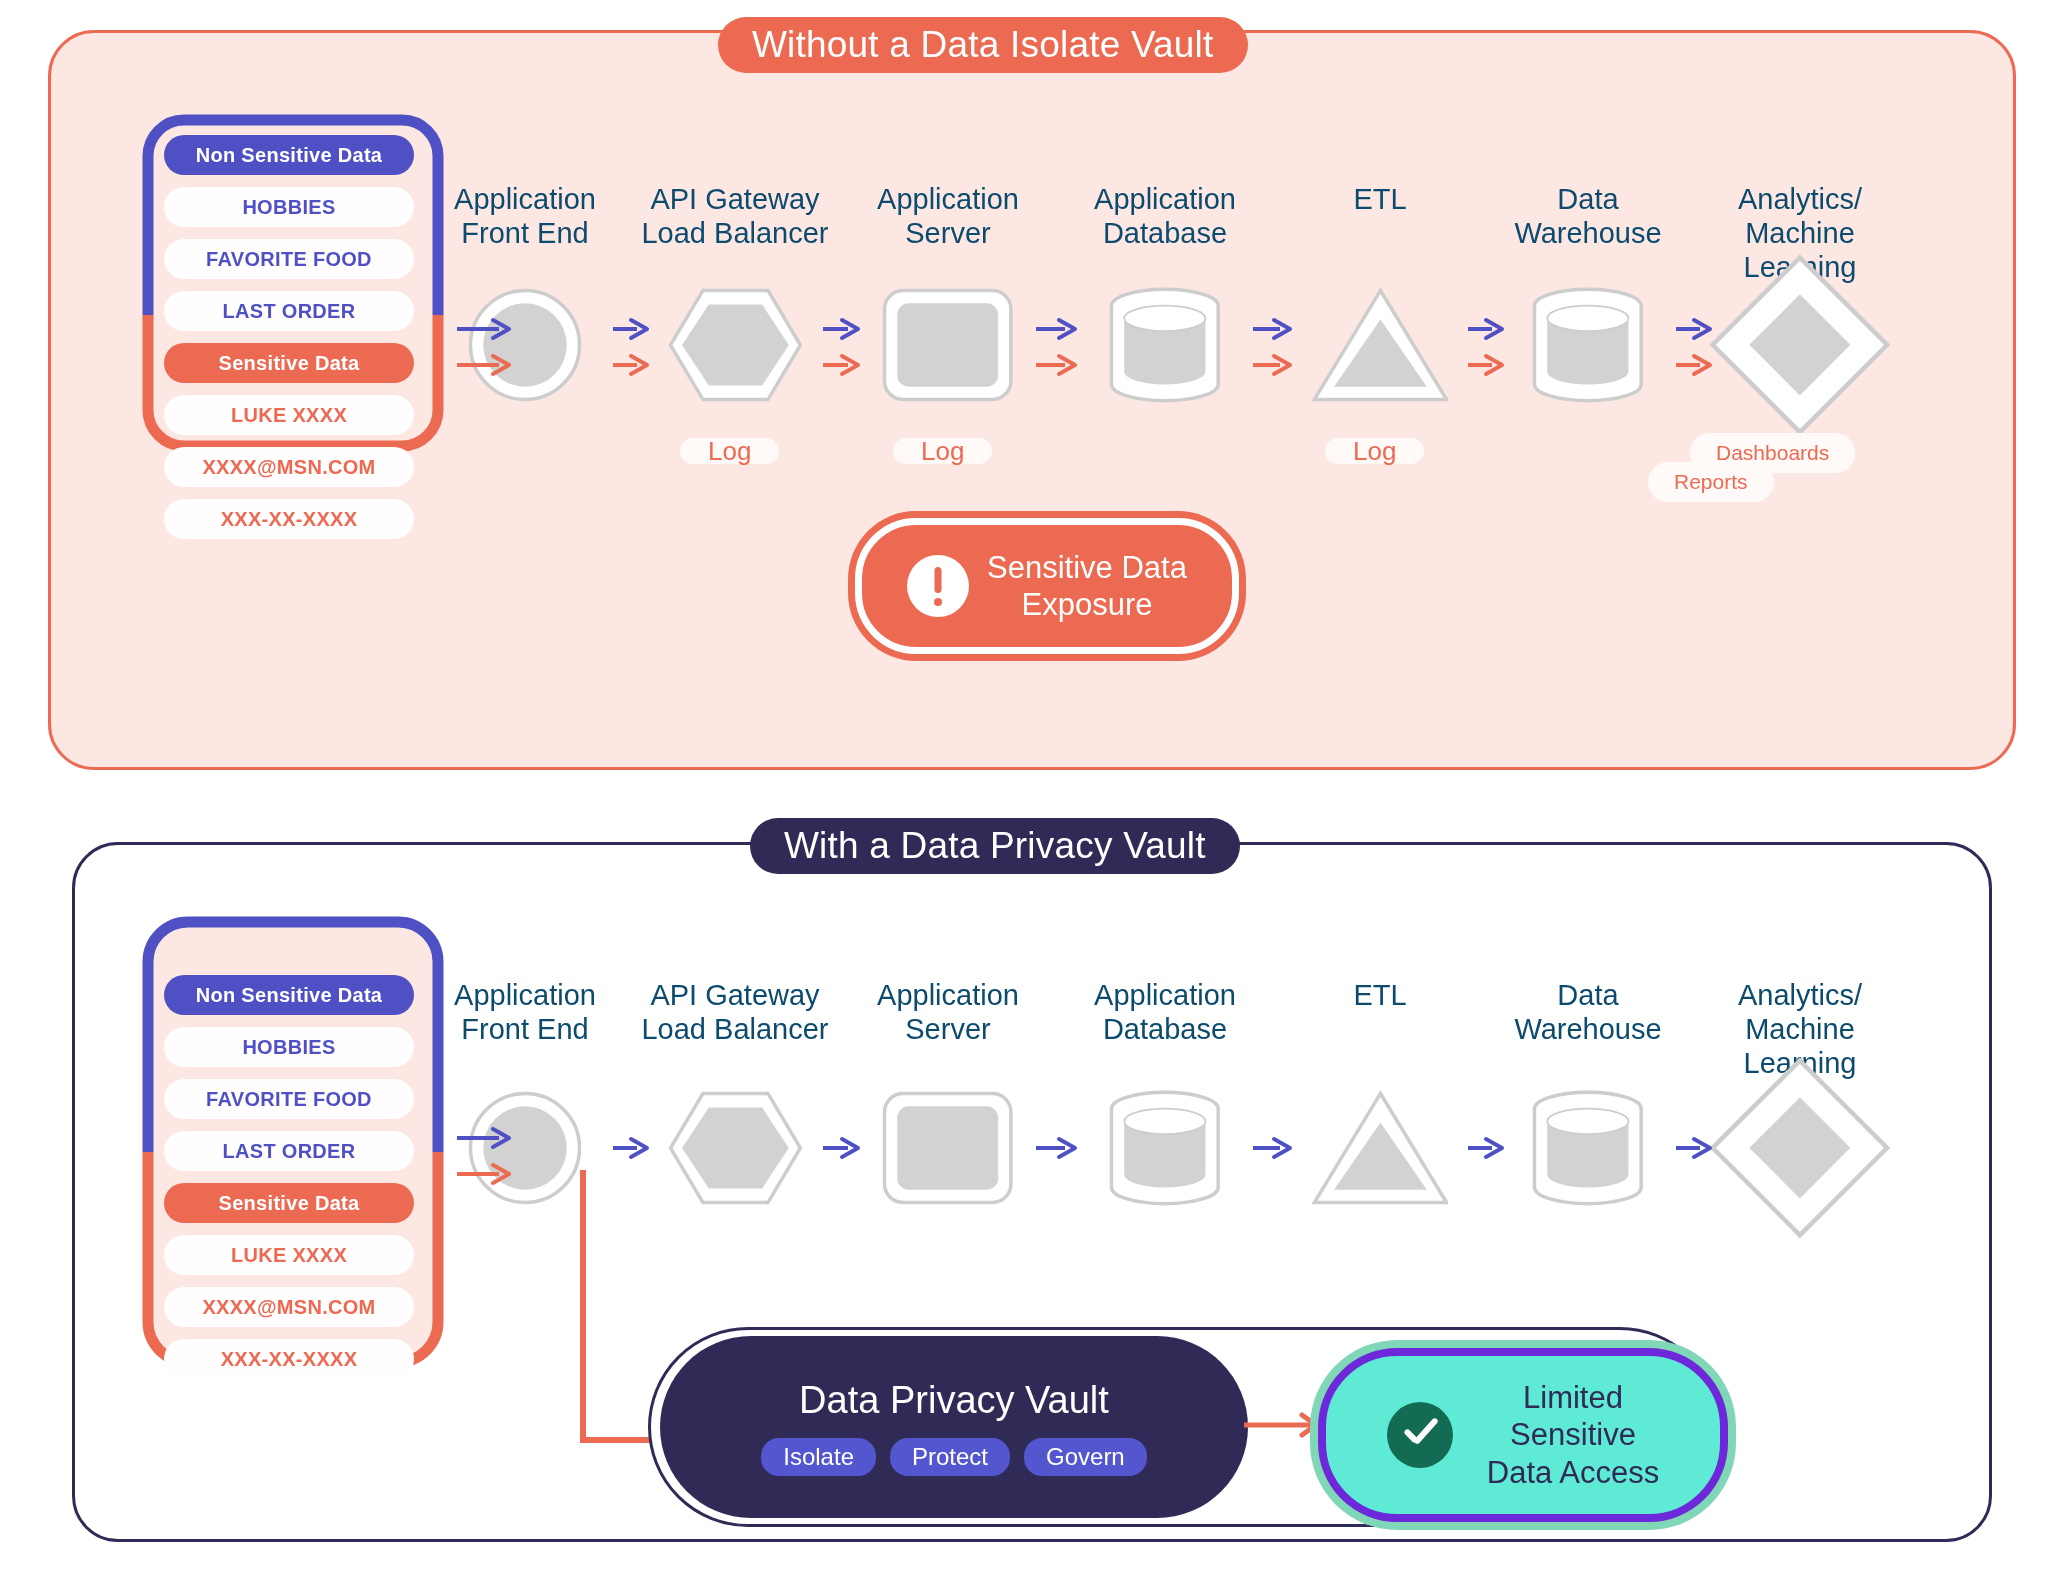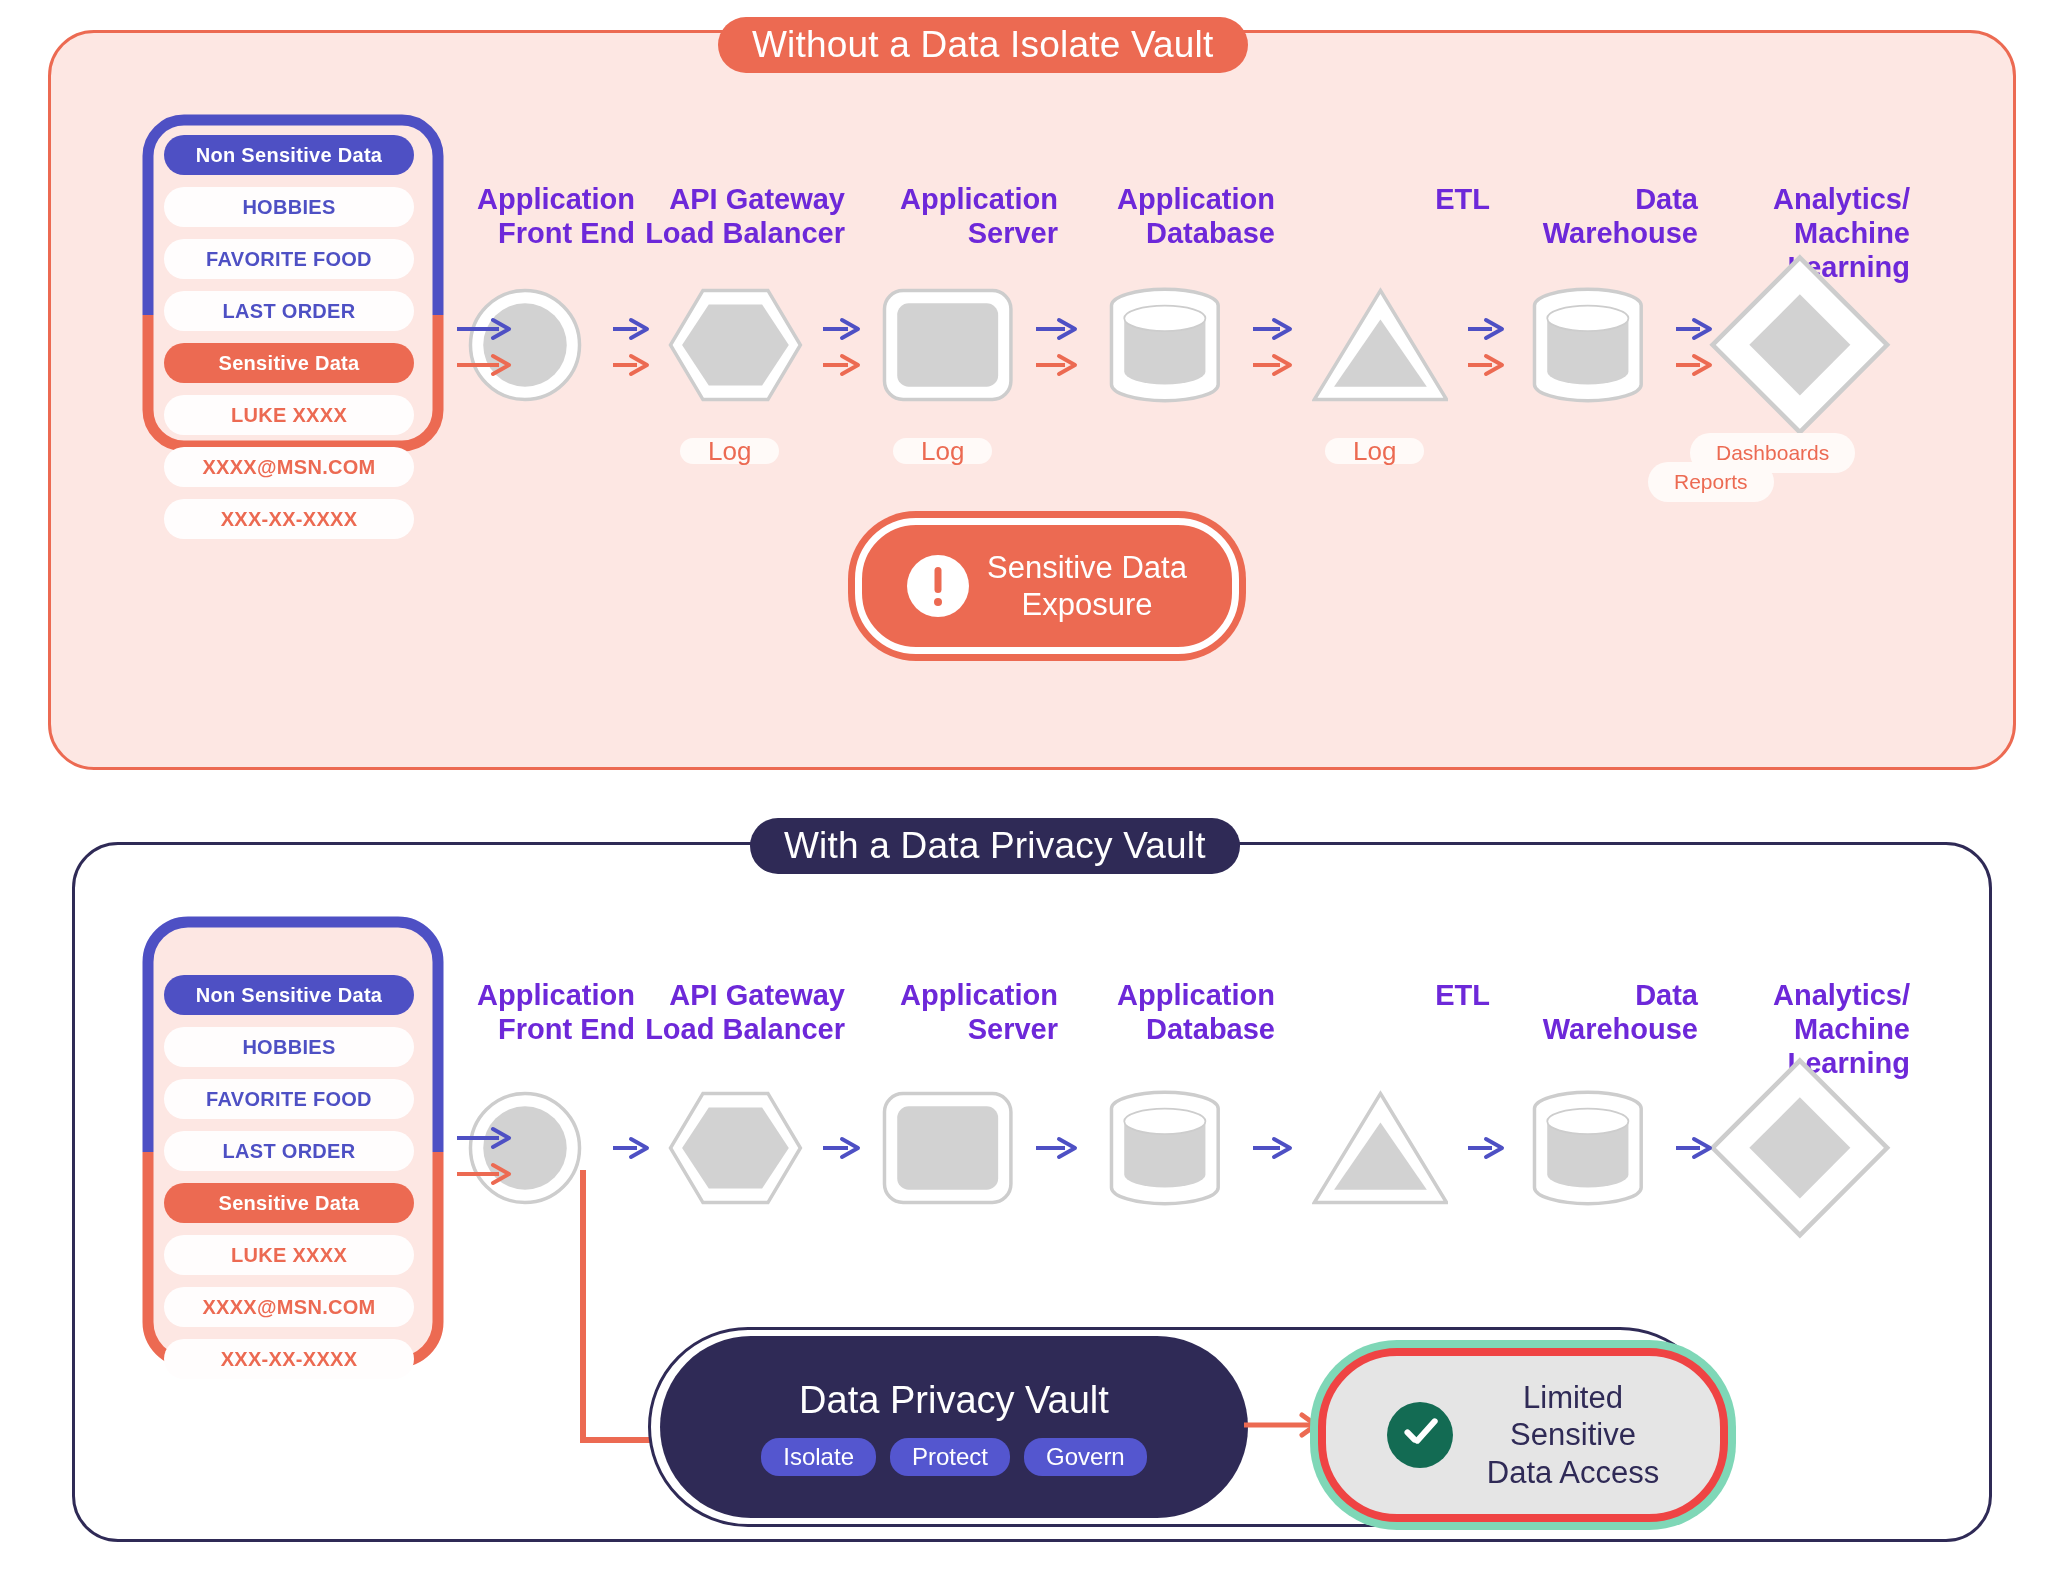--- a/index.html
+++ b/index.html
@@ -32,22 +32,22 @@
         font-size:20px;font-weight:bold;letter-spacing:.3px;white-space:nowrap;}
   .pill.header-blue{background:#4e50c4;color:#fff;}
   .pill.header-red{background:#ec6a52;color:#fff;}
   .pill.item-blue{background:#fffdfd;color:#4e50c4;}
   .pill.item-red{background:#fffdfd;color:#ec6a52;}
 
   
   .frame-svg{position:absolute;left:0;top:0;overflow:visible;}
 
   
-  .nodelabel{position:absolute;color:#6d28d9;font-size:29px;line-height:1.18;
-             text-align:right;font-weight:700;}
+  .nodelabel{position:absolute;color:#0c4a6e;font-size:29px;line-height:1.18;
+             text-align:center;font-weight:400;}
 
   
   .logpill{position:absolute;height:26px;border-radius:19px;background:#fffaf8;
            display:flex;align-items:center;justify-content:center;
            color:#ec6a52;font-size:26px;padding:0 28px;white-space:nowrap;}
 
   .dashpill{position:absolute;height:40px;border-radius:20px;background:#fffaf8;
            display:flex;align-items:center;justify-content:center;
            color:#ec6a52;font-size:21px;padding:0 26px;white-space:nowrap;}
 
@@ -68,21 +68,21 @@
              border-radius:100px;background:#fff;border:3px solid #2f2a56;box-sizing:border-box;}
   .vaultbox{position:absolute;left:660px;top:1336px;width:588px;height:182px;
             border-radius:91px;background:#2f2a56;
             display:flex;flex-direction:column;align-items:center;justify-content:center;}
   .vaulttitle{color:#fff;font-size:38px;margin-bottom:16px;}
   .vaulttags{display:flex;gap:14px;}
   .vtag{background:#5456cf;color:#fff;font-size:24px;border-radius:18px;
         padding:5px 22px;white-space:nowrap;}
 
   .greenbadge{position:absolute;left:1318px;top:1348px;width:394px;height:158px;
-              border-radius:79px;background:#e5e5e5;border:8px solid #ef4444;
+              border-radius:79px;background:#5eead4;border:8px solid #6d28d9;
               box-shadow:0 0 0 8px #7fd7b7;
               display:flex;align-items:center;justify-content:center;gap:34px;}
   .greenbadge .txt{color:#2f2a56;font-size:31px;line-height:1.2;text-align:center;}
   .checkcircle{width:66px;height:66px;border-radius:50%;background:#136b53;position:relative;flex:0 0 auto;}
   .checkcircle:before{content:"";position:absolute;left:16px;top:31px;width:16px;height:6px;
        background:#fff;border-radius:3px;transform:rotate(45deg);}
   .checkcircle:after{content:"";position:absolute;left:23px;top:26px;width:32px;height:6px;
        background:#fff;border-radius:3px;transform:rotate(-48deg);}
 </style>
 </head>

